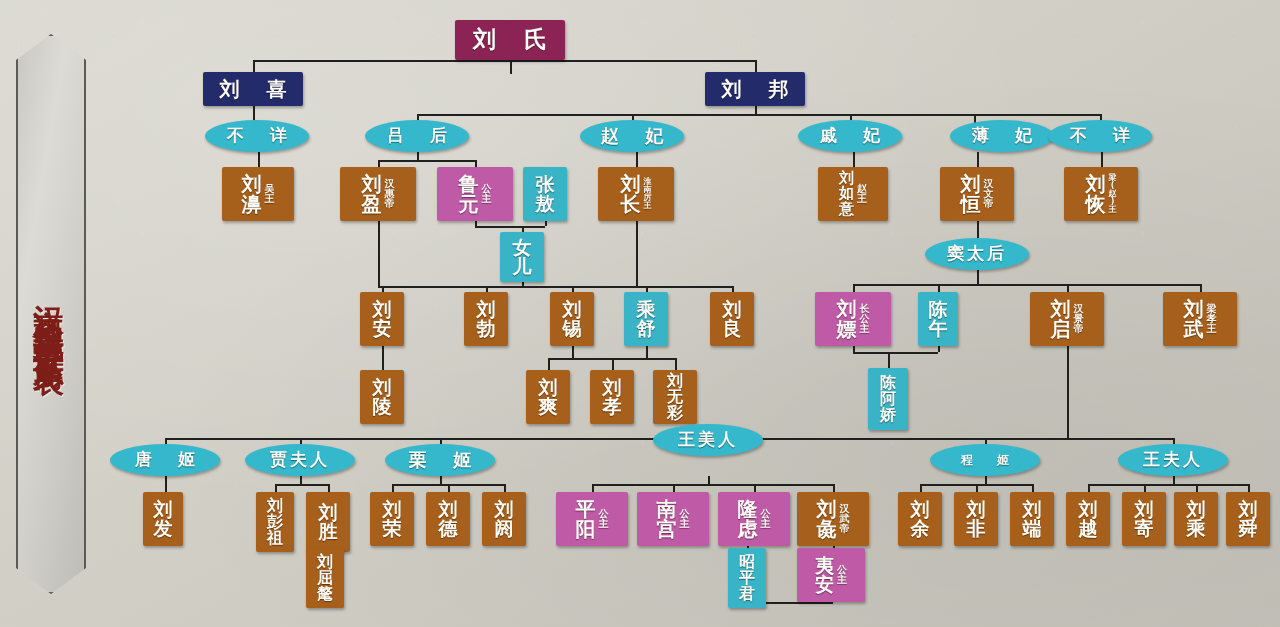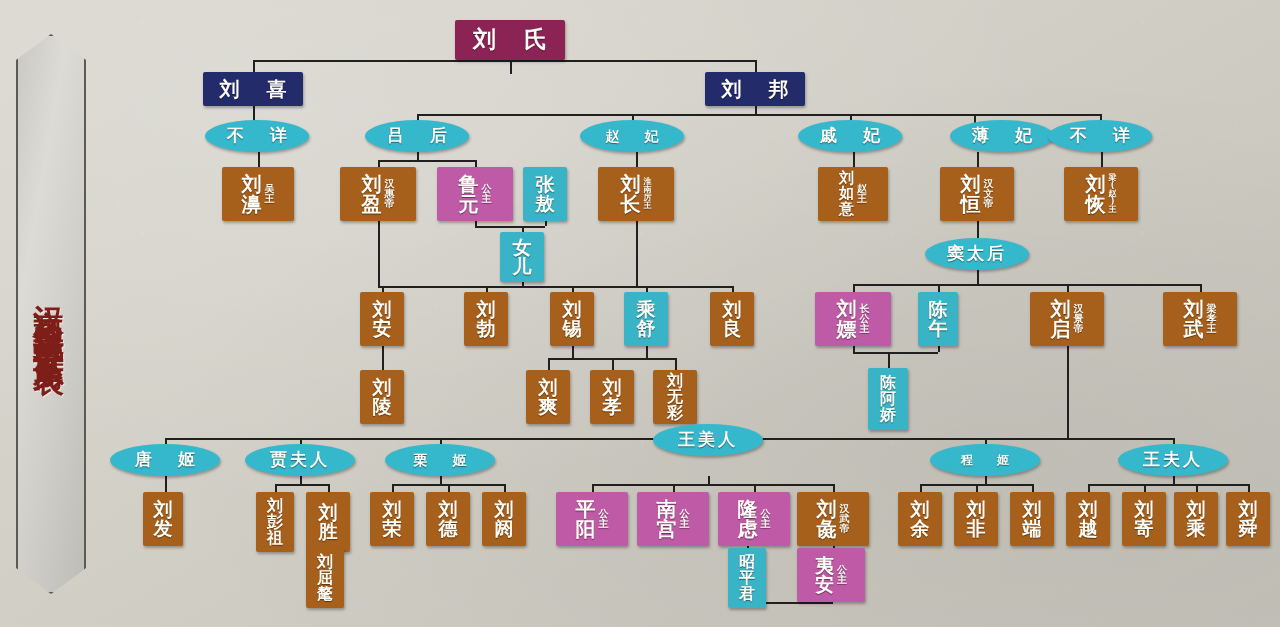--- a/index.html
+++ b/index.html
@@ -205,21 +205,21 @@
           <div class="nm wide" style="font-size: 17px; flex-direction: row;">不 详</div>
         </div>
       </div>
       <div class="node ell c-teal-e" style="left: 365px; top: 120px; width: 104px; height: 32px;">
         <div class="inner">
           <div class="nm wide" style="font-size: 17px; flex-direction: row;">吕 后</div>
         </div>
       </div>
       <div class="node ell c-teal-e" style="left: 580px; top: 120px; width: 104px; height: 32px;">
         <div class="inner">
-          <div class="nm wide" style="font-size: 14px; flex-direction: row;">赵 妃</div>
+          <div class="nm wide" style="font-size: 18px; flex-direction: row;">赵 妃</div>
         </div>
       </div>
       <div class="node ell c-teal-e" style="left: 798px; top: 120px; width: 104px; height: 32px;">
         <div class="inner">
           <div class="nm wide" style="font-size: 17px; flex-direction: row;">戚 妃</div>
         </div>
       </div>
       <div class="node ell c-teal-e" style="left: 950px; top: 120px; width: 104px; height: 32px;">
         <div class="inner">
           <div class="nm wide" style="font-size: 17px; flex-direction: row;">薄 妃</div>
@@ -477,21 +477,21 @@
           <div class="nm wide" style="font-size: 17px; flex-direction: row;">唐 姬</div>
         </div>
       </div>
       <div class="node ell c-teal-e" style="left: 245px; top: 444px; width: 110px; height: 32px;">
         <div class="inner">
           <div class="nm" style="font-size: 17px; flex-direction: row; letter-spacing: 3px;">贾夫人</div>
         </div>
       </div>
       <div class="node ell c-teal-e" style="left: 385px; top: 444px; width: 110px; height: 32px;">
         <div class="inner">
-          <div class="nm wide" style="font-size: 14px; flex-direction: row;">栗 姬</div>
+          <div class="nm wide" style="font-size: 18px; flex-direction: row;">栗 姬</div>
         </div>
       </div>
       <div class="node ell c-teal-e" style="left: 653px; top: 424px; width: 110px; height: 32px;">
         <div class="inner">
           <div class="nm" style="font-size: 17px; flex-direction: row; letter-spacing: 3px;">王美人</div>
         </div>
       </div>
       <div class="node ell c-teal-e" style="left: 930px; top: 444px; width: 110px; height: 32px;">
         <div class="inner">
           <div class="nm wide" style="font-size: 12px; flex-direction: row;">程 姬</div>

